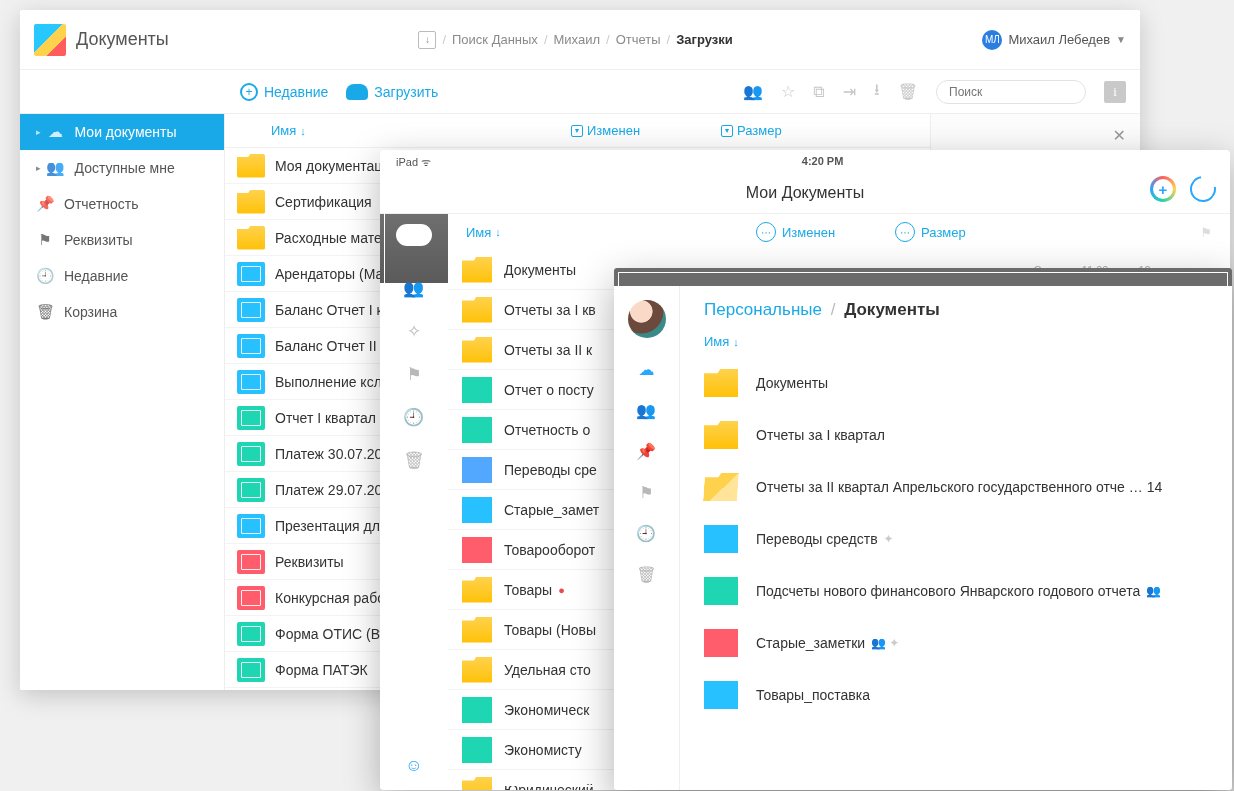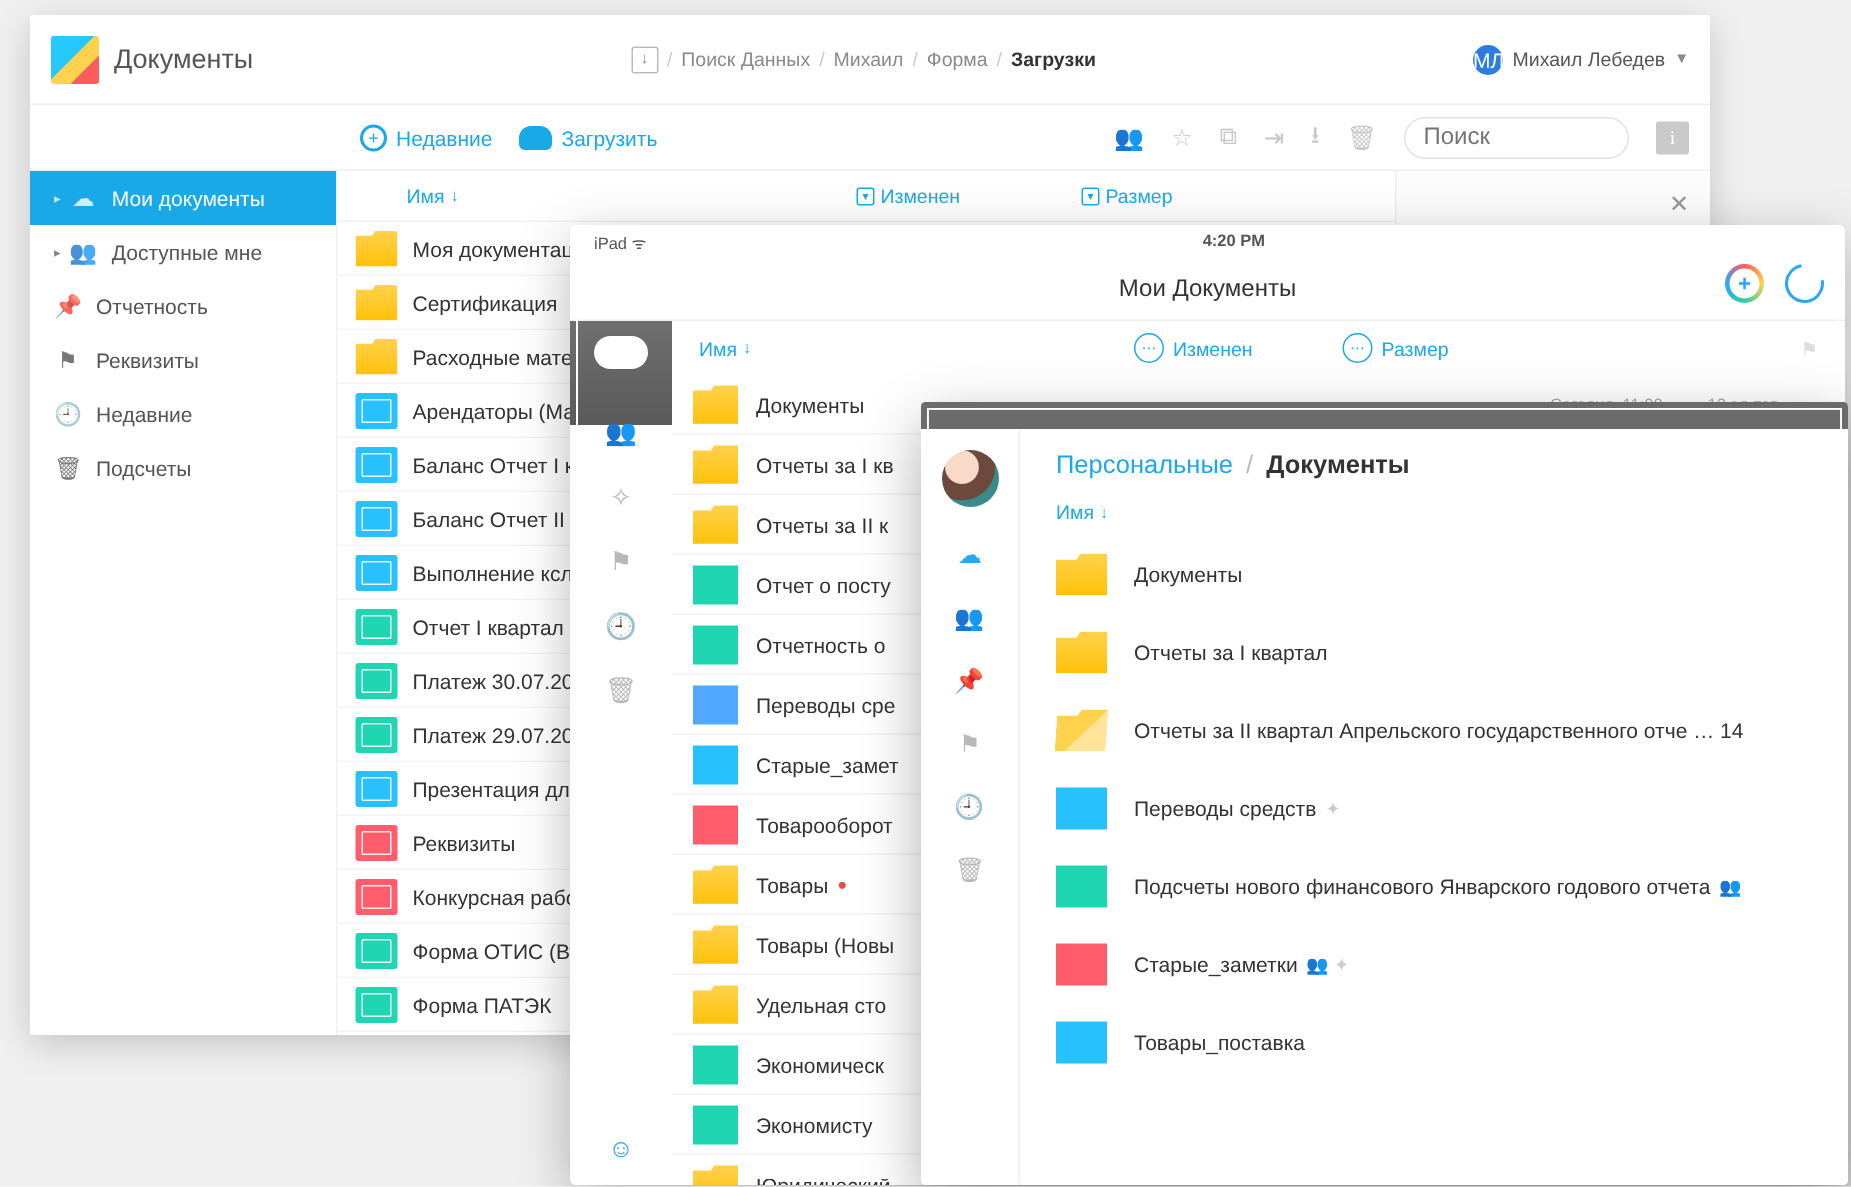--- a/index.html
+++ b/index.html
@@ -29,34 +29,34 @@
     width:32px;height:32px;margin-right:10px;
     background:linear-gradient(135deg,#27c7ff 0 45%,#ffd24d 45% 70%,#ff5d5d 70%);
     border-radius:2px;
   }
   .app-title{font-size:18px;color:#555;}
   .bc{margin-left:auto;display:flex;align-items:center;gap:6px;font-size:13px;color:#8a8a8a}
   .bc .sep{color:#ccc}
   .bc .cur{color:#333;font-weight:700}
   .bc-icon{width:18px;height:18px;border:1px solid #bbb;border-radius:2px;display:flex;align-items:center;justify-content:center;font-size:10px;color:#888}
   .user{margin-left:auto;display:flex;align-items:center;gap:6px;font-size:13px;color:#555}
-  .user-badge{width:20px;height:20px;border-radius:50%;background:#2a7de1;color:#fff;font-size:14px;display:flex;align-items:center;justify-content:center}
+  .user-badge{width:20px;height:20px;border-radius:50%;background:#2a7de1;color:#fff;font-size:10px;display:flex;align-items:center;justify-content:center}
   .caret{font-size:10px;color:#888}
 
   .d-toolbar{
     height:44px;display:flex;align-items:center;padding:0 14px 0 220px;
     border-bottom:1px solid #eee;gap:18px;
   }
   .tbtn{display:flex;align-items:center;gap:6px;color:#1aa9e8;font-size:14px;cursor:pointer}
   .circ-plus{width:18px;height:18px;border:2px solid #1aa9e8;border-radius:50%;display:flex;align-items:center;justify-content:center;font-size:12px;line-height:1}
   .up-icon{width:22px;height:16px;background:#1aa9e8;border-radius:8px 8px 4px 4px;position:relative}
   .up-icon::after{content:"";position:absolute;left:50%;top:-4px;transform:translateX(-50%);border:4px solid transparent;border-bottom-color:#1aa9e8}
   .tb-spacer{flex:1}
   .tb-ico{color:#c7c7c7;font-size:16px;cursor:pointer}
-  .search{border:1px solid #e2e2e2;border-radius:14px;padding:4px 12px;font-size:16px;width:150px;color:#aaa;background:#fff}
+  .search{border:1px solid #e2e2e2;border-radius:14px;padding:4px 12px;font-size:12px;width:150px;color:#aaa;background:#fff}
   .info-sq{width:22px;height:22px;background:#c9c9c9;color:#fff;display:flex;align-items:center;justify-content:center;border-radius:2px;font-family:serif;font-size:13px}
 
   .d-body{display:flex;height:calc(100% - 104px)}
   .d-side{width:205px;background:#fff;border-right:1px solid #eee;padding-top:0}
   .s-item{display:flex;align-items:center;gap:10px;padding:9px 16px;font-size:14px;color:#555;cursor:pointer}
   .s-item.active{background:#1aa9e8;color:#fff}
   .s-item .caret2{font-size:9px;margin-right:-4px;opacity:.7}
   .s-ico{width:18px;text-align:center;font-size:15px;color:inherit;opacity:.8}
 
   .d-main{flex:1;position:relative;background:#fff}
@@ -143,21 +143,21 @@
     <div class="logo"></div>
     <div class="app-title">Документы</div>
     <div style="flex:1"></div>
     <div class="bc">
       <span class="bc-icon">↓</span>
       <span class="sep">/</span>
       <span>Поиск Данных</span>
         <span class="sep">/</span>
       <span>Михаил</span>
         <span class="sep">/</span>
-      <span>Форма</span>
+      <span>Отчеты</span>
         <span class="sep">/</span>
       <span class="cur">Загрузки</span>
     </div>
     <div style="flex:1"></div>
     <div class="user">
       <span class="user-badge">МЛ</span>
       <span>Михаил Лебедев</span>
       <span class="caret">▼</span>
     </div>
   </div>
@@ -201,21 +201,21 @@
       <div class="s-item">
         <span class="s-ico">⚑</span>
         <span>Реквизиты</span>
       </div>
       <div class="s-item">
         <span class="s-ico">🕘</span>
         <span>Недавние</span>
       </div>
       <div class="s-item">
         <span class="s-ico">🗑</span>
-        <span>Подсчеты</span>
+        <span>Корзина</span>
       </div>
     </div>
 
     <div class="d-main">
       <div class="col-head">
         <div class="ch-name">
             <span>Имя</span>
             <span class="arrow-dn">↓</span>
           </div>
         <div class="ch-mod">

